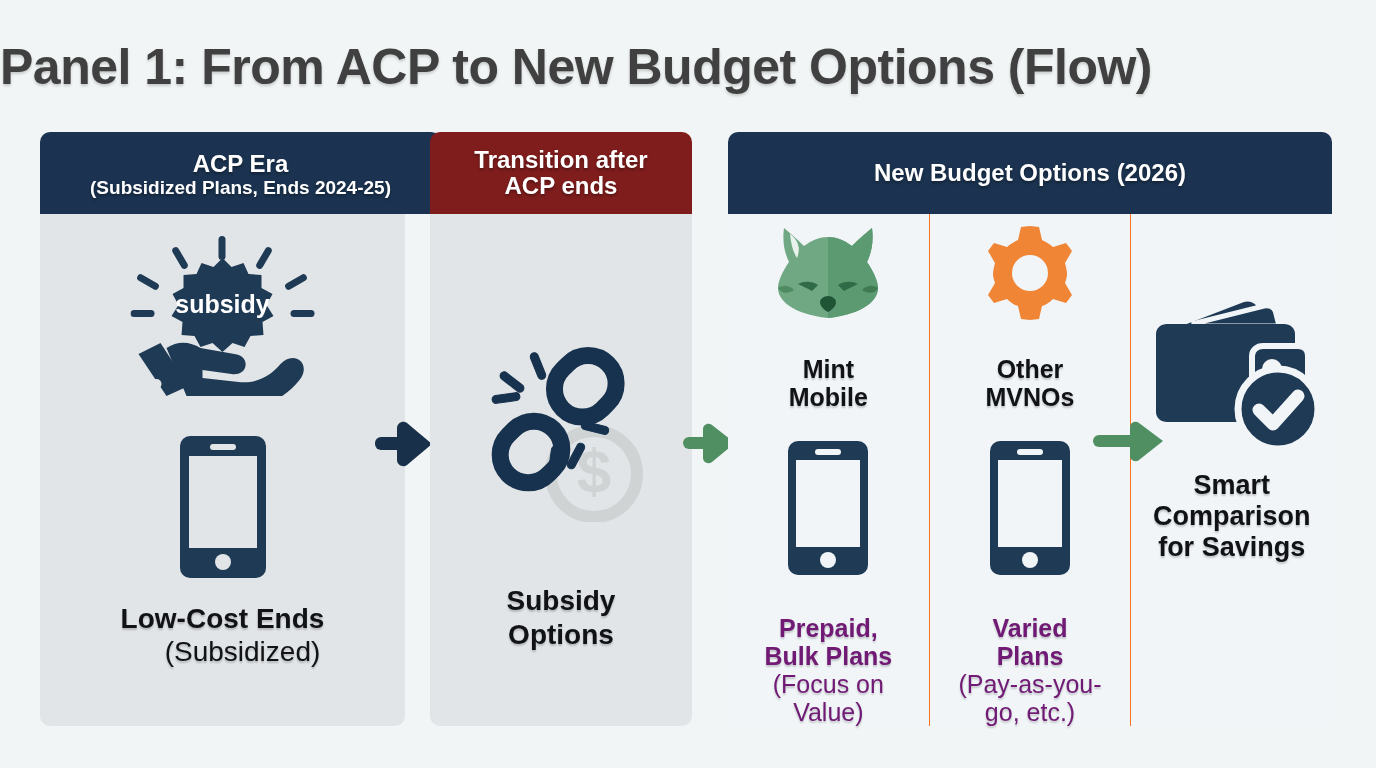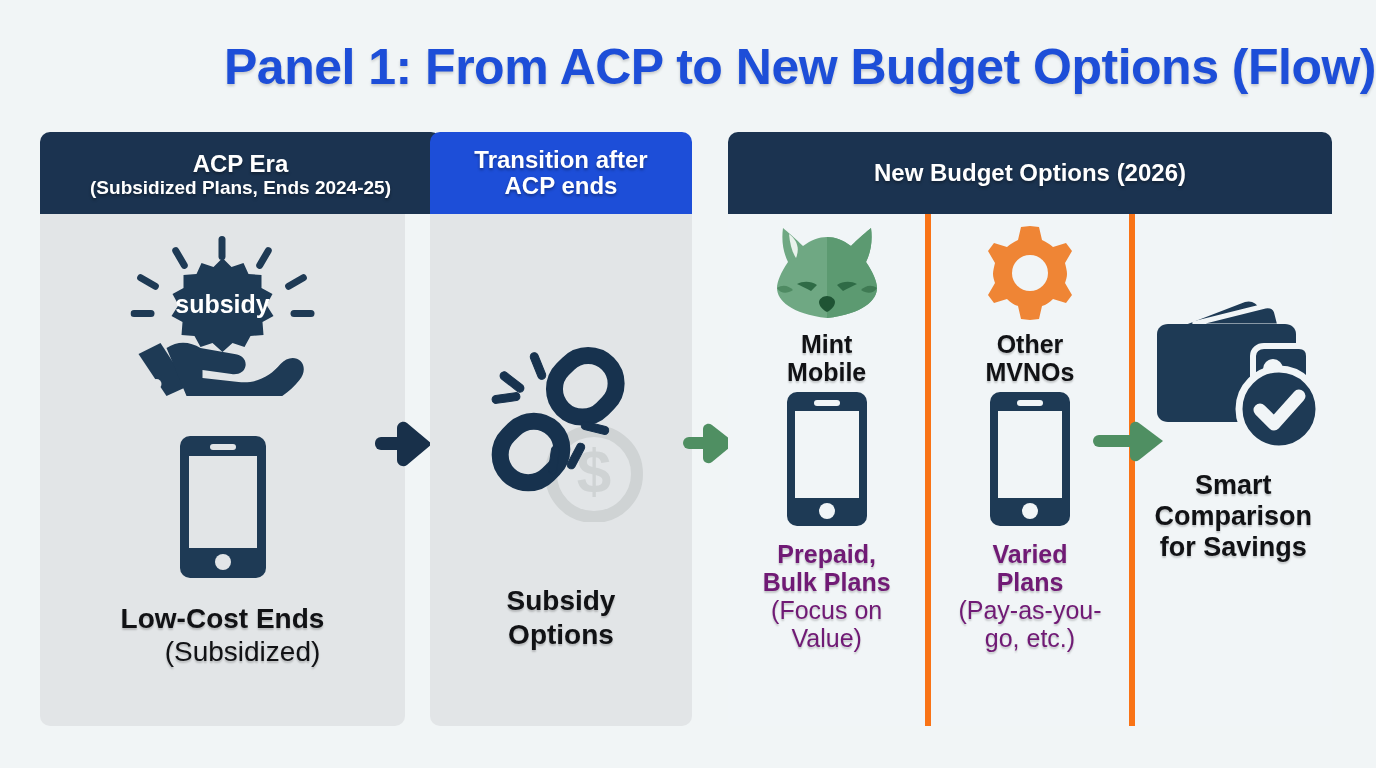--- a/index.html
+++ b/index.html
@@ -4,37 +4,37 @@
 <style>
   html,body{margin:0;padding:0;}
   body{
     width:1376px;height:768px;
     background:#f1f5f6;
     font-family:"Liberation Sans","DejaVu Sans",sans-serif;
     overflow:hidden;position:relative;
   }
   #page-title{
     position:absolute;left:0;top:38px;width:1376px;
-    text-align:right;
-    font-size:50px;font-weight:bold;color:#1d4ed8;
+    text-align:left;
+    font-size:50px;font-weight:bold;color:#404040;
     letter-spacing:-0.5px;
     text-shadow:0 2px 3px rgba(0,0,0,.18);
   }
 
   
   .panel{position:absolute;}
   .panel-head{
     color:#ffffff;font-weight:bold;text-align:center;
     border-radius:10px 10px 0 0;
     display:flex;flex-direction:column;align-items:center;justify-content:center;
     text-shadow:0 2px 3px rgba(0,0,0,.35);
     box-sizing:border-box;
   }
   .head-navy{background:#1b3350;}
-  .head-green{background:#1d4ed8;}
+  .head-green{background:#7f1d1d;}
   .head-main{font-size:24px;line-height:1.1;}
   .head-sub{font-size:19px;line-height:1.15;}
   .panel-body{
     background:#e2e5e7;border-radius:0 0 10px 10px;
     position:relative;box-sizing:border-box;
   }
 
   
   #panel-acp{left:40px;top:132px;width:365px;}
   #panel-acp .panel-head{height:82px;width:401px;padding-top:4px;}
@@ -50,21 +50,21 @@
   #panel-new .panel-head{height:82px;width:604px;text-align:right;}
   #panel-new .panel-body{
     width:604px;height:512px;background:#f1f5f7;border-radius:0;
     display:flex;
   }
   .col{
     flex:1 1 0;position:relative;
     display:flex;flex-direction:column;align-items:center;
     padding-top:6px;box-sizing:border-box;
   }
-  .col.divided{border-right:6px solid #f97316;}
+  .col.divided{border-right:1px solid #f97316;justify-content:space-between;}
 
   
   .cap{
     text-align:center;font-weight:bold;color:#111215;
     text-shadow:0 2px 2px rgba(0,0,0,.2);
   }
   .cap .line-bold{font-weight:bold;}
   .cap .line-reg{font-weight:normal;margin-left:40px;}
 
   #acp-caption{

